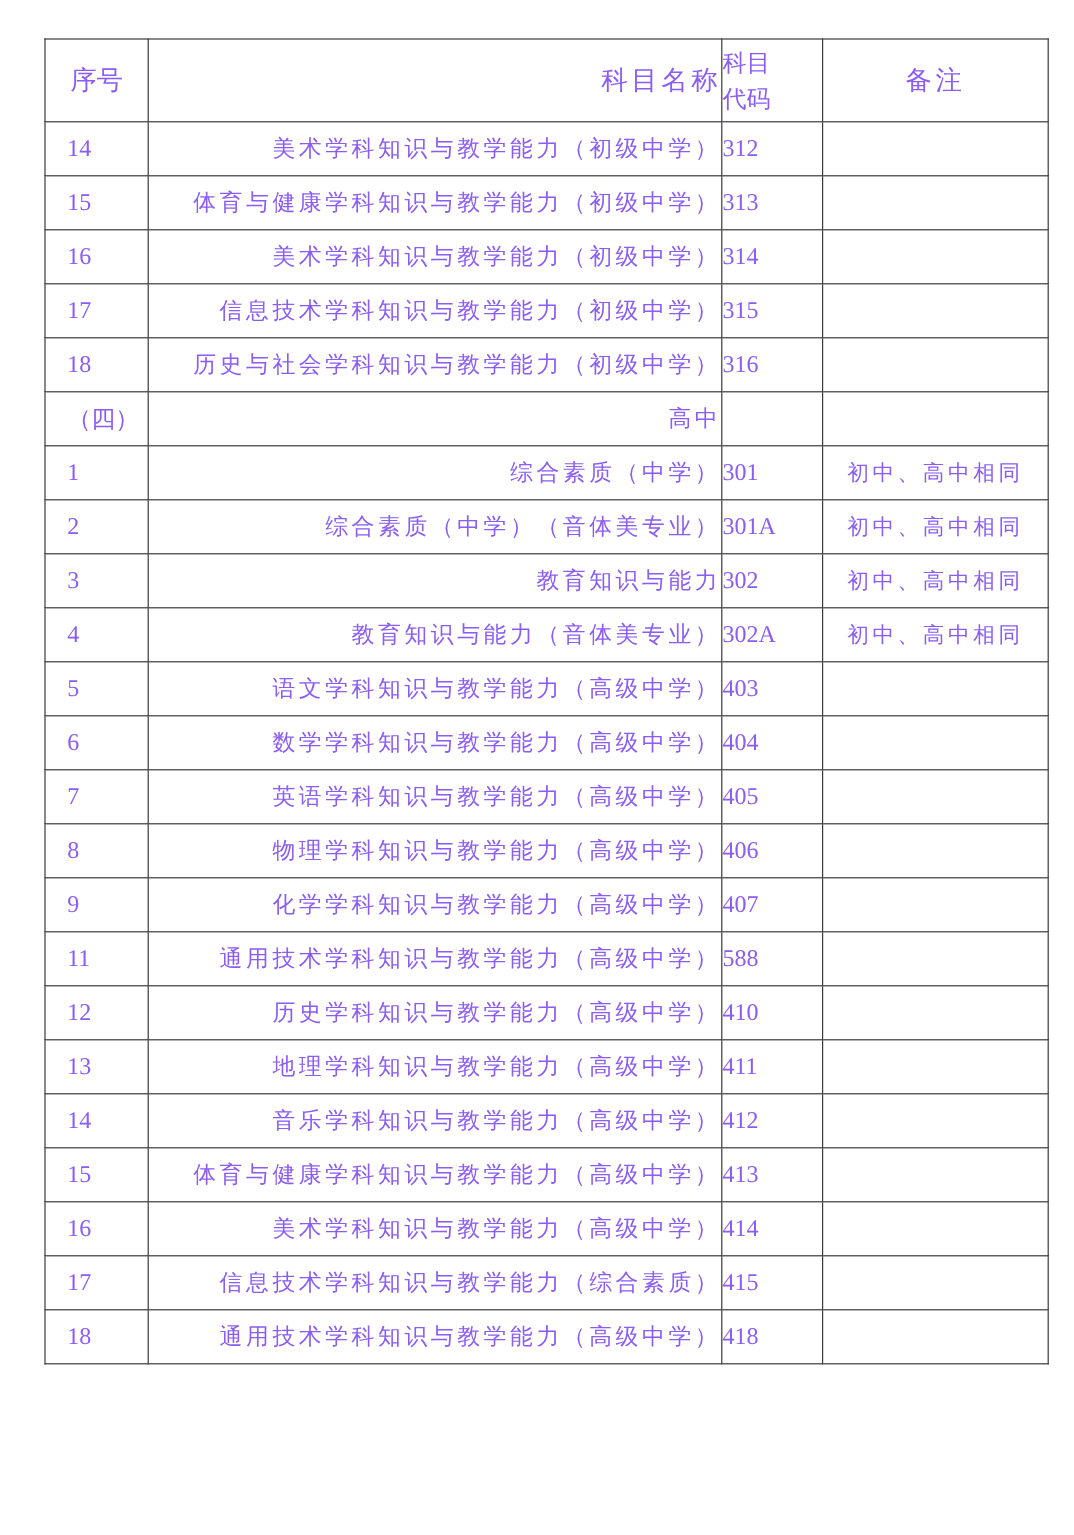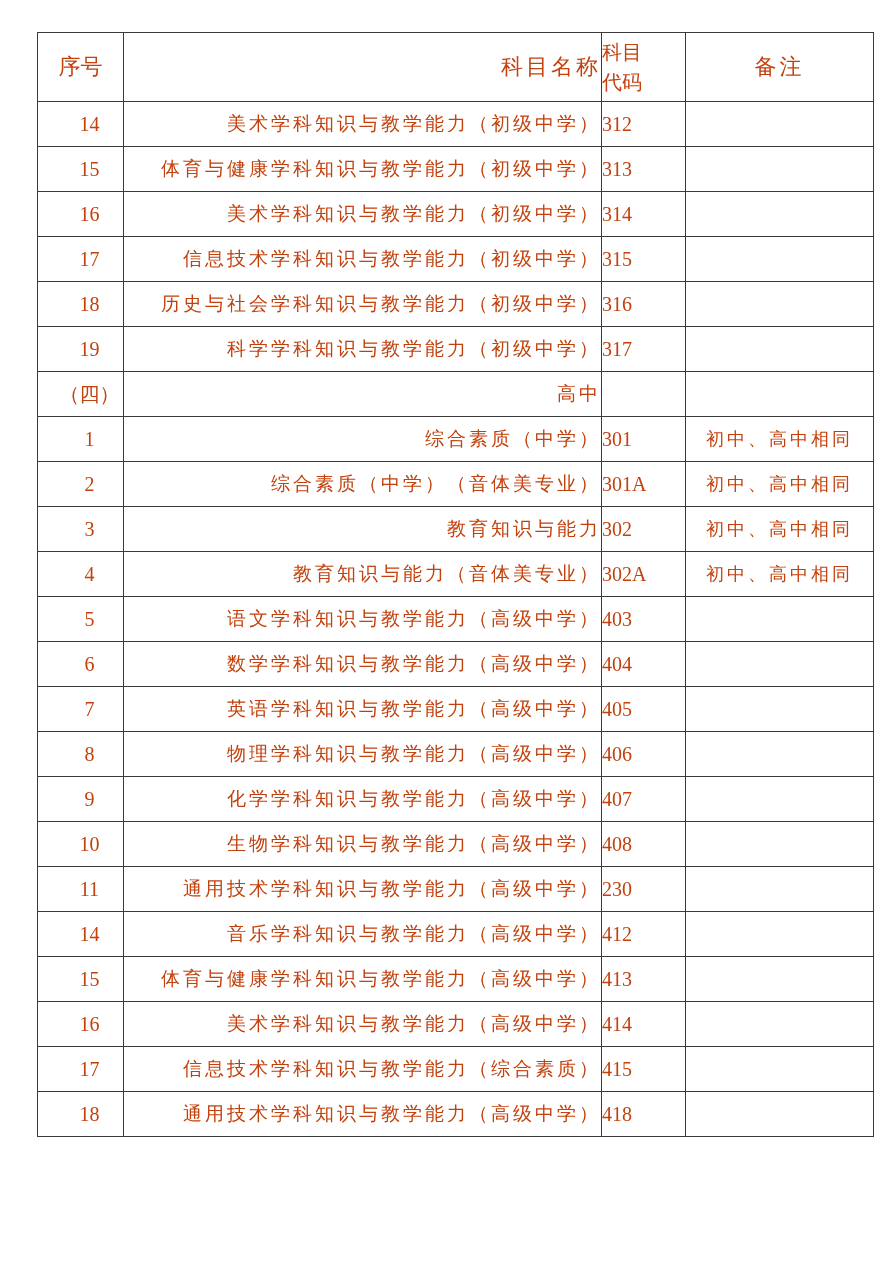--- a/index.html
+++ b/index.html
@@ -3,34 +3,34 @@
   <meta charset="utf-8">
   <style>
     html, body { margin: 0; padding: 0; background: #ffffff; }
     body { width: 895px; height: 1279px; position: relative; overflow: hidden; }
     .tbl {
       position: absolute; left: 37px; top: 32px;
       border-collapse: collapse;
       table-layout: fixed;
       width: 832px;
       font-family: "DejaVu Serif", "Liberation Serif", serif;
-      color: #c2410c;
+      color: #8b5cf6;
       border-radius: 19px;
     }
     .tbl td, .tbl th {
       border: 1.5px solid #3a3a3a;
       padding: 0;
       vertical-align: middle;
       height: 44px;
       font-weight: normal;
       font-size: 19px;
     }
     .tbl th { height: 68px; font-family: "DejaVu Sans", "Liberation Sans", sans-serif; font-size: 22px; }
     .tbl th.code-h { font-size: 22px; line-height: 30px; }
-    .c-no { width: 85px; text-align: center; padding-left: 18px !important; }
+    .c-no { width: 85px; text-align: left; padding-left: 18px !important; }
     th.c-no { text-align: center; padding-left: 0 !important; }
     .c-name { width: 477px; text-align: right; letter-spacing: 3px; }
     .c-code { width: 83px; text-align: left; font-family: "Liberation Serif", serif; font-size: 20px !important; }
     th.c-code { font-family: "DejaVu Sans", "Liberation Sans", sans-serif; }
     .c-note { width: 187px; text-align: center; letter-spacing: 3px; font-size: 18px !important; font-family: Liberation Serif, serif; }
     td.c-no { font-family: "Liberation Serif", serif; font-size: 20px; }
   </style>
 </head>
 <body>
 
@@ -68,26 +68,20 @@
       <tr>
         <td class="c-no">17</td>
         <td class="c-name">信息技术学科知识与教学能力（初级中学）</td>
         <td class="c-code">315</td>
         <td class="c-note"></td>
       </tr>
       <tr>
         <td class="c-no">18</td>
         <td class="c-name">历史与社会学科知识与教学能力（初级中学）</td>
         <td class="c-code">316</td>
-        <td class="c-note"></td>
-      </tr>
-      <tr>
-        <td class="c-no">19</td>
-        <td class="c-name">科学学科知识与教学能力（初级中学）</td>
-        <td class="c-code">317</td>
         <td class="c-note"></td>
       </tr>
       <tr>
         <td class="c-no">（四）</td>
         <td class="c-name">高中</td>
         <td class="c-code"></td>
         <td class="c-note"></td>
       </tr>
       <tr>
         <td class="c-no">1</td>
@@ -137,29 +131,35 @@
         <td class="c-code">406</td>
         <td class="c-note"></td>
       </tr>
       <tr>
         <td class="c-no">9</td>
         <td class="c-name">化学学科知识与教学能力（高级中学）</td>
         <td class="c-code">407</td>
         <td class="c-note"></td>
       </tr>
       <tr>
-        <td class="c-no">10</td>
-        <td class="c-name">生物学科知识与教学能力（高级中学）</td>
-        <td class="c-code">408</td>
+        <td class="c-no">11</td>
+        <td class="c-name">通用技术学科知识与教学能力（高级中学）</td>
+        <td class="c-code">588</td>
         <td class="c-note"></td>
       </tr>
       <tr>
-        <td class="c-no">11</td>
-        <td class="c-name">通用技术学科知识与教学能力（高级中学）</td>
-        <td class="c-code">230</td>
+        <td class="c-no">12</td>
+        <td class="c-name">历史学科知识与教学能力（高级中学）</td>
+        <td class="c-code">410</td>
+        <td class="c-note"></td>
+      </tr>
+      <tr>
+        <td class="c-no">13</td>
+        <td class="c-name">地理学科知识与教学能力（高级中学）</td>
+        <td class="c-code">411</td>
         <td class="c-note"></td>
       </tr>
       <tr>
         <td class="c-no">14</td>
         <td class="c-name">音乐学科知识与教学能力（高级中学）</td>
         <td class="c-code">412</td>
         <td class="c-note"></td>
       </tr>
       <tr>
         <td class="c-no">15</td>

